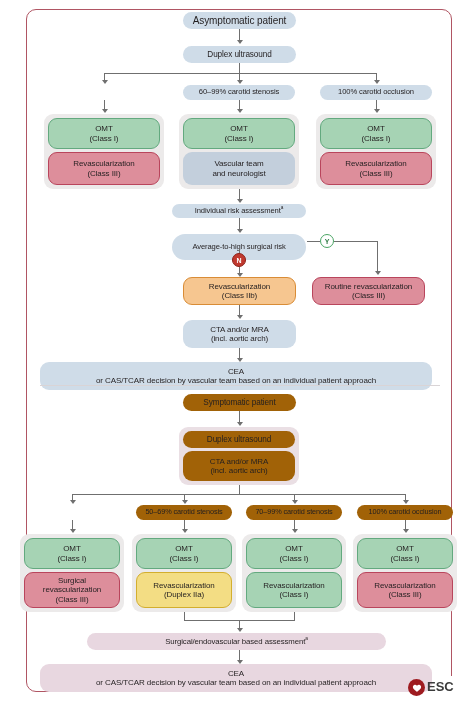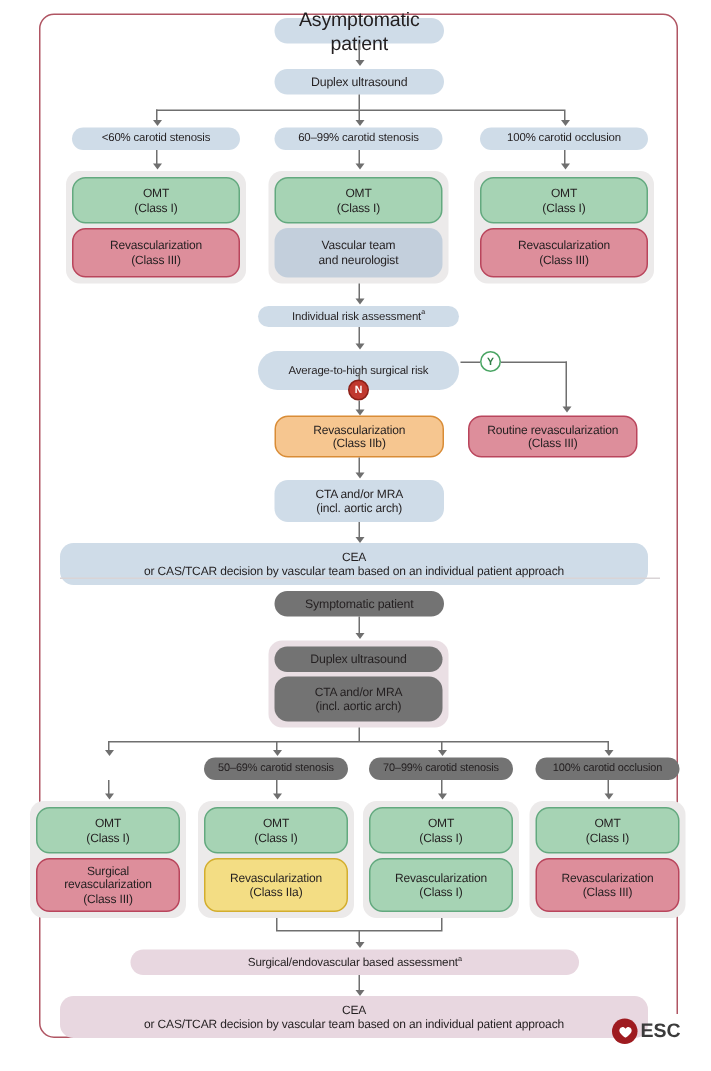--- a/index.html
+++ b/index.html
@@ -73,21 +73,21 @@
   
   .pill { border-radius: 999px; }
 
   
   .blue      { background: #cfdce8; }
   .bluegrey  { background: #c3cfdc; }
   .green     { background: #a6d3b4; border: 1px solid #63a97f; }
   .red       { background: #dd8e9b; border: 1px solid #b9455c; }
   .orange    { background: #f6c690; border: 1px solid #d98c36; }
   .yellow    { background: #f3dd84; border: 1px solid #d3ae2e; }
-  .mauve     { background: #737373; }
+  .mauve     { background: #a16207; }
   .mauve-lt  { background: #e8d7e0; }
   .greytray  { background: #eceaea; border-radius: 9px; }
   .mauvetray { background: #eadfe4; border-radius: 9px; }
 
   
   .vline {
     position: absolute;
     width: 1px;
     background: #6f6f6f;
   }
@@ -156,43 +156,40 @@
   sup { font-size: 0.62em; vertical-align: super; line-height: 0; }
 </style>
 </head>
 <body>
 
 <div id="canvas">
 
   <div class="frame"></div>
   <div class="frame-notch"></div>
 
-  <div class="node pill blue" style="left:183px; top:12px; width:113px; height:17px; font-size:13px;">
+  <div class="node pill blue" style="left:183px; top:12px; width:113px; height:17px; font-size:10px;">
     <span class="l1">Asymptomatic patient</span>
   </div>
 
   <div class="vline" style="left:239px; top:29px; height:12px;"></div>
   <div class="arrowdn" style="left:236.5px; top:40px;"></div>
 
   <div class="node pill blue" style="left:183px; top:46px; width:113px; height:17px; font-size:8.2px;">
     <span class="l1">Duplex ultrasound</span>
   </div>
 
   <div class="vline" style="left:239px; top:63px; height:10px;"></div>
   <div class="hline" style="left:104px; top:73px; width:272px;"></div>
   <div class="vline" style="left:104px; top:73px; height:8px;"></div>
   <div class="vline" style="left:239px; top:73px; height:8px;"></div>
   <div class="vline" style="left:376px; top:73px; height:8px;"></div>
   <div class="arrowdn" style="left:101.5px; top:80px;"></div>
   <div class="arrowdn" style="left:236.5px; top:80px;"></div>
   <div class="arrowdn" style="left:373.5px; top:80px;"></div>
 
-  <div class="node pill blue" style="left:48px; top:85px; width:112px; height:15px; font-size:7.6px;">
-    <span class="l1">&lt;60% carotid stenosis</span>
-  </div>
   <div class="node pill blue" style="left:183px; top:85px; width:112px; height:15px; font-size:7.6px;">
     <span class="l1">60–99% carotid stenosis</span>
   </div>
   <div class="node pill blue" style="left:320px; top:85px; width:112px; height:15px; font-size:7.6px;">
     <span class="l1">100% carotid occlusion</span>
   </div>
 
   <div class="vline" style="left:104px; top:100px; height:10px;"></div>
   <div class="arrowdn" style="left:101.5px; top:109px;"></div>
   <div class="vline" style="left:239px; top:100px; height:10px;"></div>
@@ -349,21 +346,21 @@
     <span class="l2">revascularization</span>
     <span class="l2">(Class III)</span>
   </div>
 
   <div class="node green" style="left:136px; top:538px; width:96px; height:31px; font-size:8px;">
     <span class="l1">OMT</span>
     <span class="l2">(Class I)</span>
   </div>
   <div class="node yellow" style="left:136px; top:572px; width:96px; height:36px; font-size:8px;">
     <span class="l1">Revascularization</span>
-    <span class="l2">(Class IIa)</span>
+    <span class="l2">(Duplex IIa)</span>
   </div>
 
   <div class="node green" style="left:246px; top:538px; width:96px; height:31px; font-size:8px;">
     <span class="l1">OMT</span>
     <span class="l2">(Class I)</span>
   </div>
   <div class="node green" style="left:246px; top:572px; width:96px; height:36px; font-size:8px;">
     <span class="l1">Revascularization</span>
     <span class="l2">(Class I)</span>
   </div>

